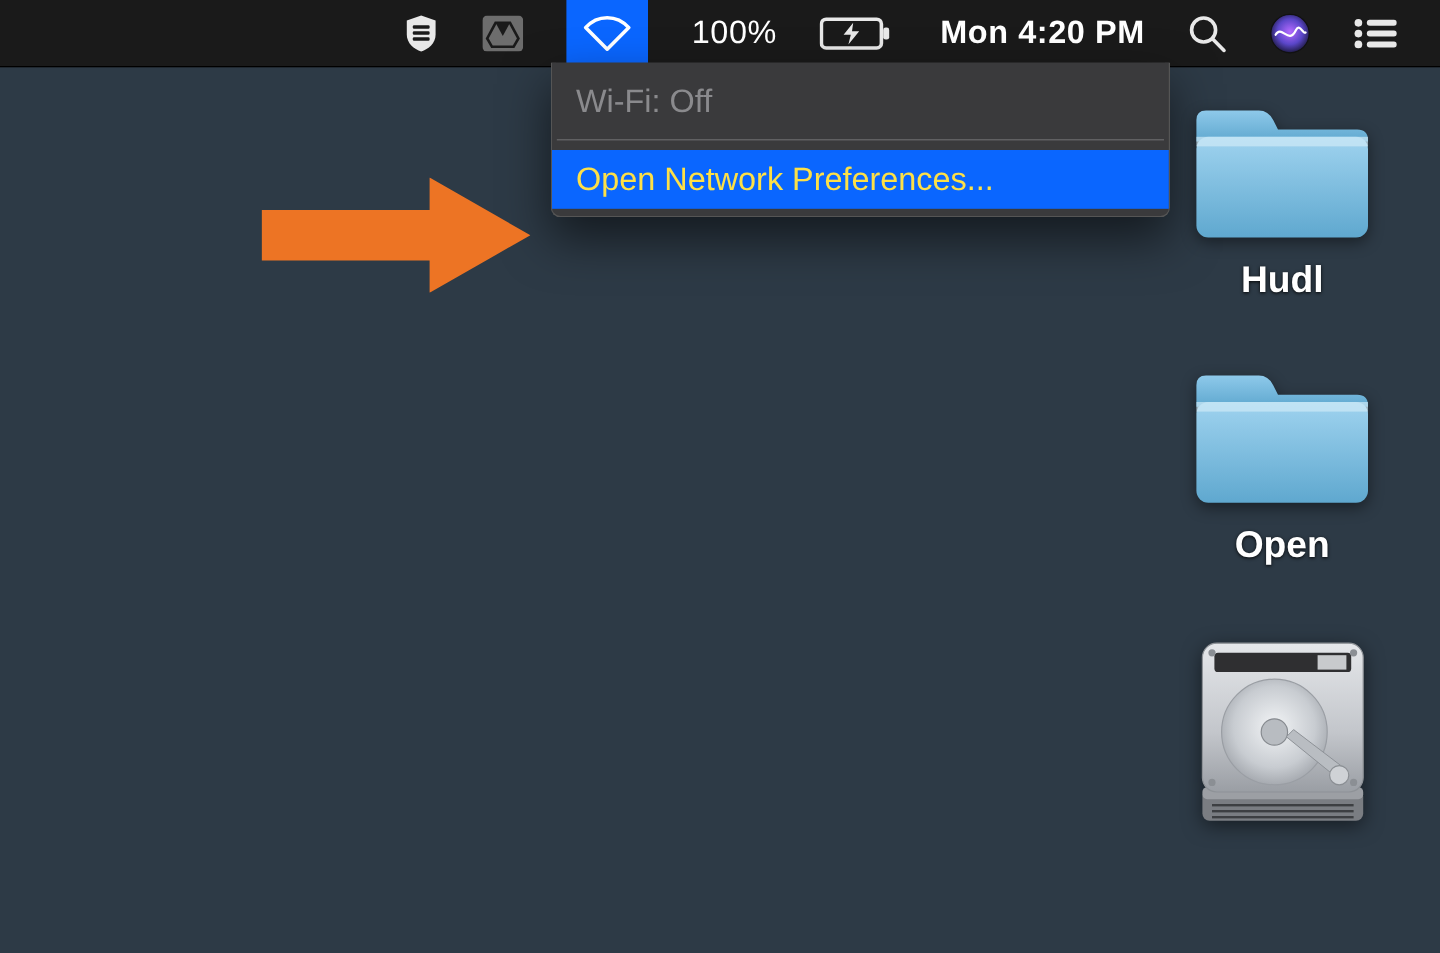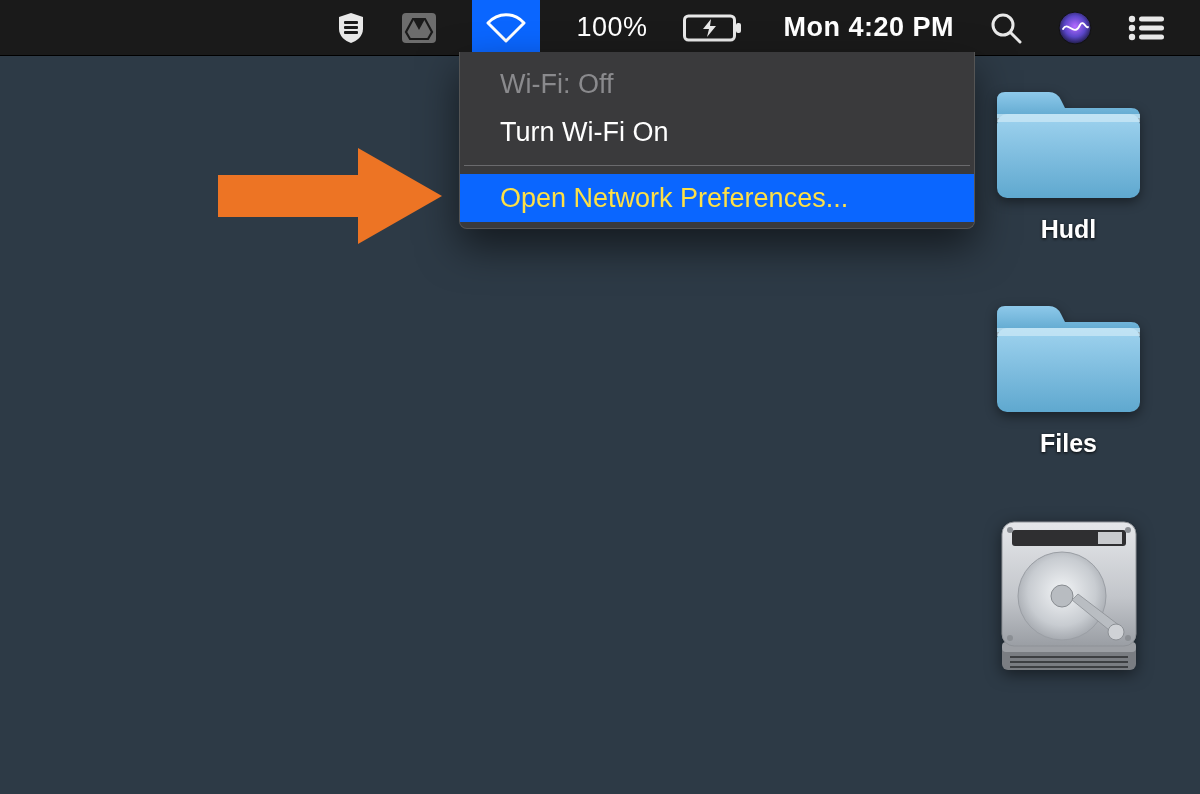--- a/index.html
+++ b/index.html
@@ -49,21 +49,21 @@
     left: 459px;
     width: 516px;
     background: #3a3a3c;
     border: 1px solid #555;
     border-top: none;
     border-radius: 0 0 8px 8px;
     box-shadow: 0 18px 40px rgba(0,0,0,0.55);
     padding: 8px 0 6px 0;
   }
   .wifi-menu .item {
-    padding: 6px 40px;
+    padding: 6px 20px;
     font-size: 27px;
     line-height: 1.35;
     white-space: nowrap;
   }
   .wifi-menu .disabled { color: #8a8a8d; }
   .wifi-menu .separator {
     height: 1px;
     background: #6a6a6d;
     margin: 8px 4px;
   }
@@ -83,21 +83,21 @@
     align-items: center;
     gap: 58px;
   }
   .desktop-item {
     display: flex;
     flex-direction: column;
     align-items: center;
     gap: 12px;
   }
   .desktop-item .label {
-    font-size: 25px;
+    font-size: 31px;
     font-weight: 600;
     text-shadow: 0 1px 3px rgba(0,0,0,0.9);
     text-align: center;
   }
 
   
   .folder-svg { width: 155px; height: 115px; filter: drop-shadow(0 4px 6px rgba(0,0,0,0.45)); }
 
   
   .hd-svg { width: 150px; height: 160px; filter: drop-shadow(0 4px 8px rgba(0,0,0,0.5)); }
@@ -182,21 +182,20 @@
       <circle cx="4" cy="13" r="3.2" fill="#e8e8e8"></circle>
       <rect x="11" y="10.5" width="25" height="5" rx="2.5" fill="#e8e8e8"></rect>
       <circle cx="4" cy="22" r="3.2" fill="#e8e8e8"></circle>
       <rect x="11" y="19.5" width="25" height="5" rx="2.5" fill="#e8e8e8"></rect>
     </svg>
   </div>
 </div>
 
 <div class="wifi-menu">
   <div class="item disabled">Wi-Fi: Off</div>
-  <div class="item">Turn Wi-Fi On</div>
   <div class="separator"></div>
   <div class="item highlight">Open Network Preferences...</div>
 </div>
 
 <svg class="arrow" viewBox="0 0 224 96">
   <polygon points="0,27 140,27 140,0 224,48 140,96 140,69 0,69" fill="#ed7424"></polygon>
 </svg>
 
 <div class="desktop-icons">
 
@@ -218,21 +217,21 @@
     </svg>
     <div class="label">Hudl</div>
   </div>
 
   <div class="desktop-item">
     <svg class="folder-svg" viewBox="0 0 155 115">
       <path d="M6 12 Q6 4 14 4 L58 4 Q66 4 70 12 L74 20 L140 20 Q149 20 149 29 L149 30 L6 30 Z" fill="url(#ftab)"></path>
       <rect x="6" y="26" width="143" height="84" rx="10" fill="url(#fbody)"></rect>
       <rect x="6" y="26" width="143" height="8" fill="#cfeaf7" opacity="0.7"></rect>
     </svg>
-    <div class="label">Files</div>
+    <div class="label">Open</div>
   </div>
 
   <div class="desktop-item">
     <svg class="hd-svg" viewBox="0 0 150 160">
       <defs>
         <linearGradient id="hdbody" x1="0" y1="0" x2="0" y2="1">
           <stop offset="0%" stop-color="#e5e7ea"></stop>
           <stop offset="60%" stop-color="#c3c6cb"></stop>
           <stop offset="100%" stop-color="#9a9ea4"></stop>
         </linearGradient>

